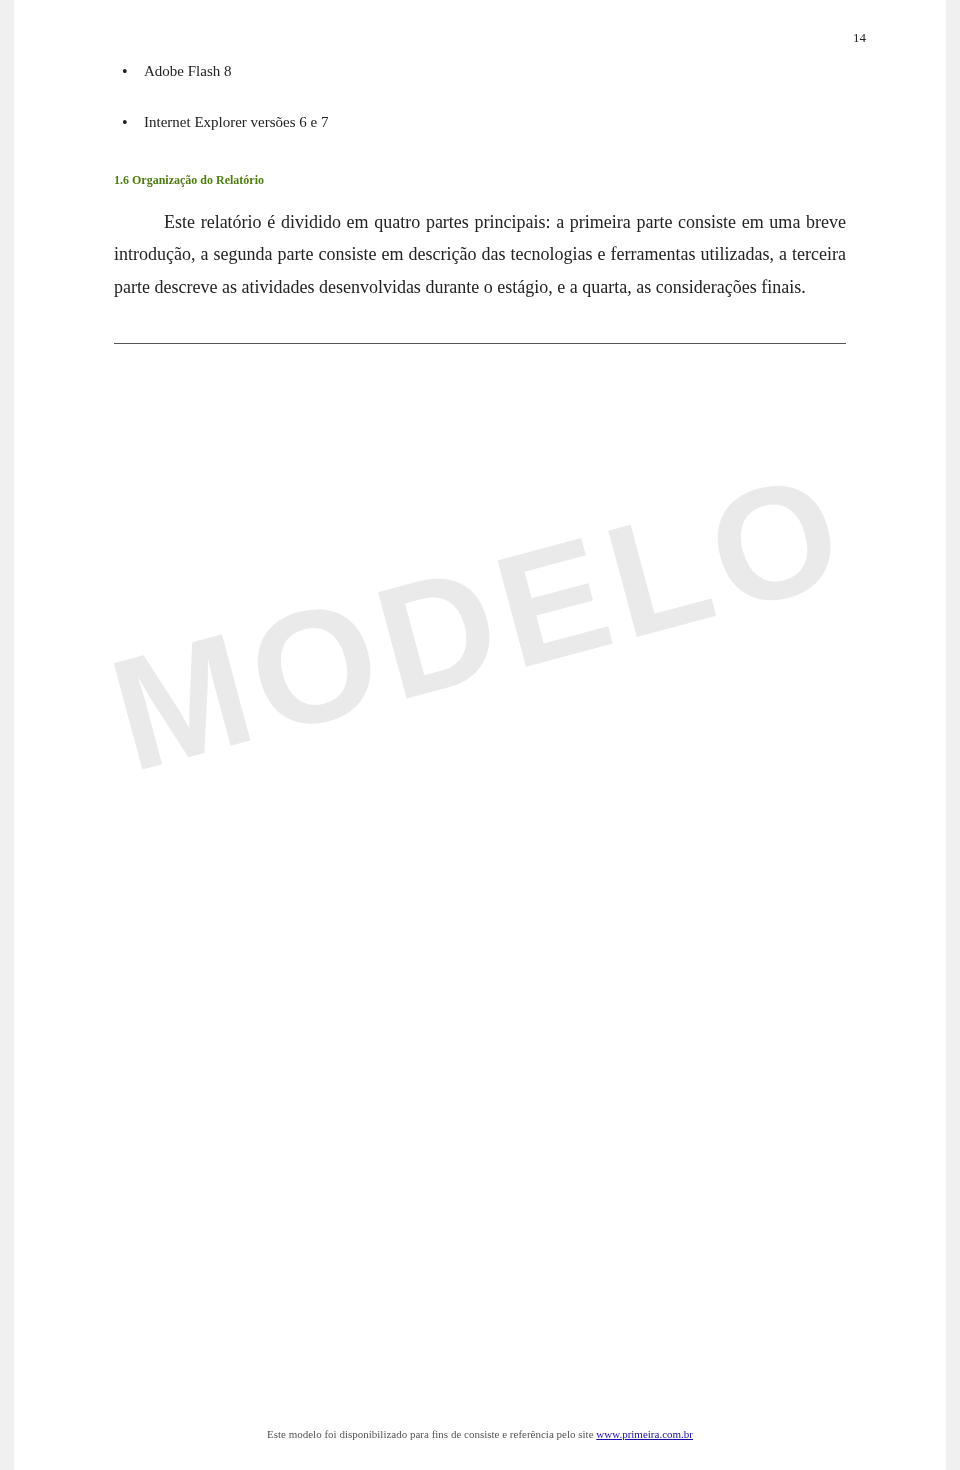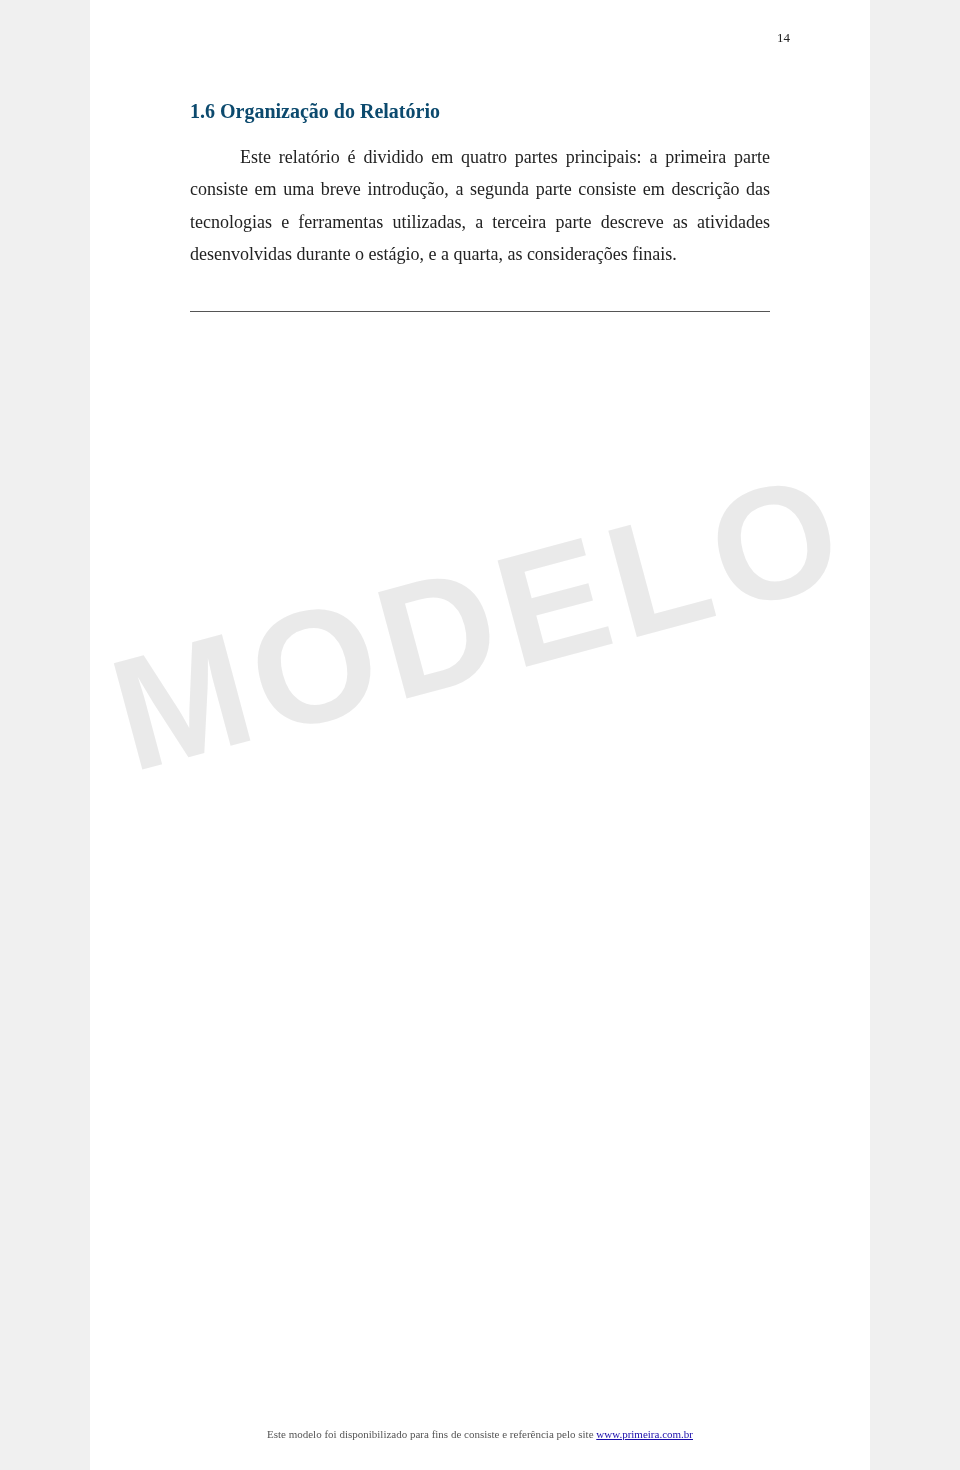--- a/index.html
+++ b/index.html
@@ -11,21 +11,21 @@
     body {
       background: #f0f0f0;
       display: flex;
       justify-content: center;
       align-items: flex-start;
       min-height: 100vh;
       font-family: 'Times New Roman', Times, serif;
     }
 
     .page {
-      width: 780px;
+      width: 932px;
       min-height: 1470px;
       background: #ffffff;
       position: relative;
       padding: 60px 100px 80px 100px;
     }
 
     .page-number {
       position: absolute;
       top: 30px;
       right: 80px;
@@ -52,23 +52,23 @@
     .bullet-list li::before {
       content: '•';
       position: absolute;
       left: 8px;
       top: 0;
       font-size: 16px;
       color: #222;
     }
 
     .section-heading {
-      font-size: 20px;
+      font-size: 12px;
       font-weight: bold;
-      color: #0c4a6e;
+      color: #4d7c0f;
       margin-bottom: 18px;
       margin-top: 10px;
     }
 
     .section-body {
       font-size: 18px;
       color: #222;
       line-height: 1.8;
       text-align: justify;
       text-indent: 50px;
@@ -115,20 +115,26 @@
     }
   </style>
 </head>
 <body>
 
 <div class="page">
 
   <div class="page-number">14</div>
 
   <ul class="bullet-list">
+    <li>
+      <span>Adobe Flash 8</span>
+    </li>
+    <li>
+      <span>Internet Explorer versões 6 e 7</span>
+    </li>
   </ul>
 
   <div class="section-heading">1.6 Organização do Relatório</div>
 
   <p class="section-body">Este relatório é dividido em quatro partes principais: a primeira parte consiste em uma breve introdução, a segunda parte consiste em descrição das tecnologias e ferramentas utilizadas, a terceira parte descreve as atividades desenvolvidas durante o estágio, e a quarta, as considerações finais.</p>
 
   <hr class="divider">
 
   <div class="watermark">MODELO</div>
 

